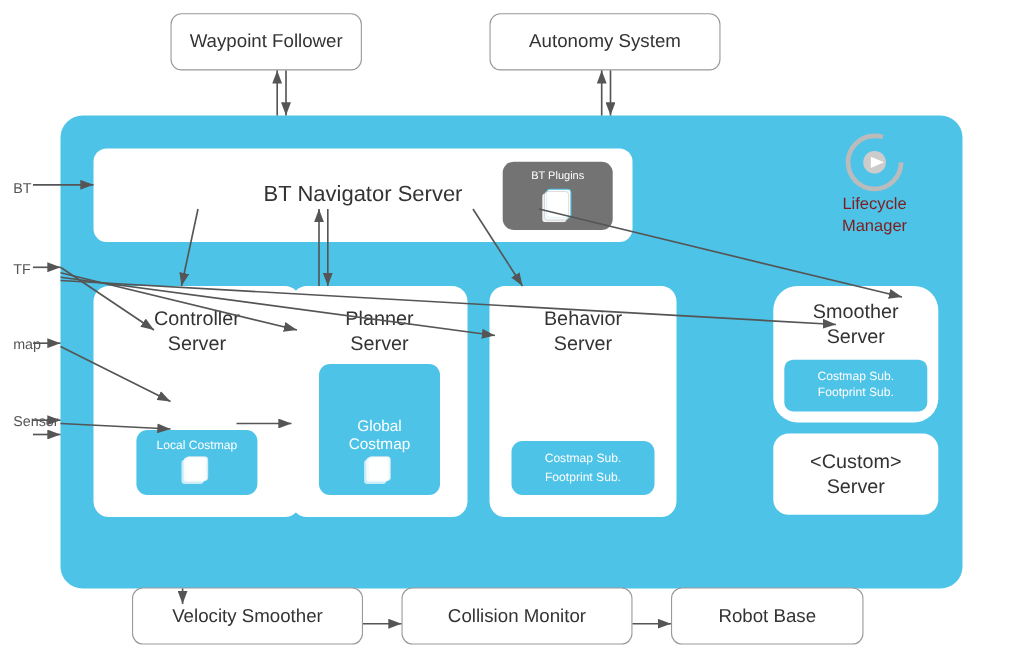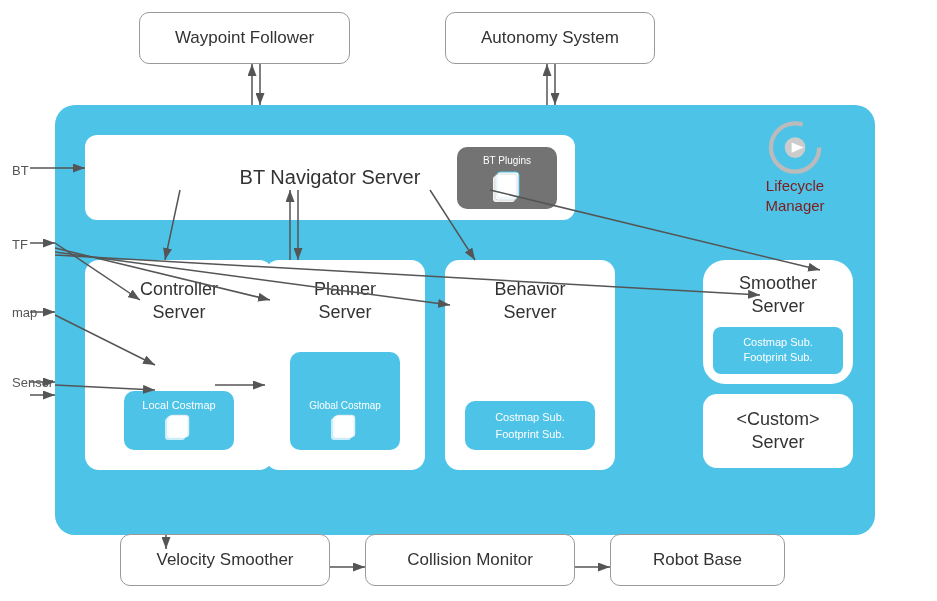--- a/index.html
+++ b/index.html
@@ -28,22 +28,22 @@
       display: flex;
       align-items: center;
       justify-content: center;
       font-size: 17px;
       color: #333;
       text-align: center;
     }
 
     .waypoint-follower {
       top: 12px;
-      left: 139px;
-      width: 211px;
+      left: 155px;
+      width: 174px;
       height: 52px;
     }
 
     .autonomy-system {
       top: 12px;
       left: 445px;
       width: 210px;
       height: 52px;
     }
 
@@ -312,21 +312,21 @@
           <rect x="2" y="4" width="20" height="22" rx="3" fill="white" opacity="0.7"></rect>
           <rect x="6" y="1" width="20" height="22" rx="3" fill="white" opacity="0.9" stroke="#ddd" stroke-width="0.5"></rect>
           <rect x="4" y="2" width="20" height="22" rx="3" fill="white" opacity="0.8"></rect>
         </svg>
       </div>
     </div>
 
     <div class="server-box planner-server">
       <span class="server-title">Planner<br>Server</span>
       <div class="costmap-box" style="bottom:20px; width:110px;">
-        <span style="font-size:10px; color:white;margin-top:40px;">Global Costmap</span>
+        <span style="font-size:14px; color:white;margin-top:40px;">Global Costmap</span>
         <svg width="32" height="28" viewBox="0 0 32 28">
           <rect x="2" y="4" width="20" height="22" rx="3" fill="white" opacity="0.7"></rect>
           <rect x="6" y="1" width="20" height="22" rx="3" fill="white" opacity="0.9" stroke="#ddd" stroke-width="0.5"></rect>
           <rect x="4" y="2" width="20" height="22" rx="3" fill="white" opacity="0.8"></rect>
         </svg>
       </div>
     </div>
 
     <div class="server-box behavior-server">
       <span class="server-title">Behavior<br>Server</span>

